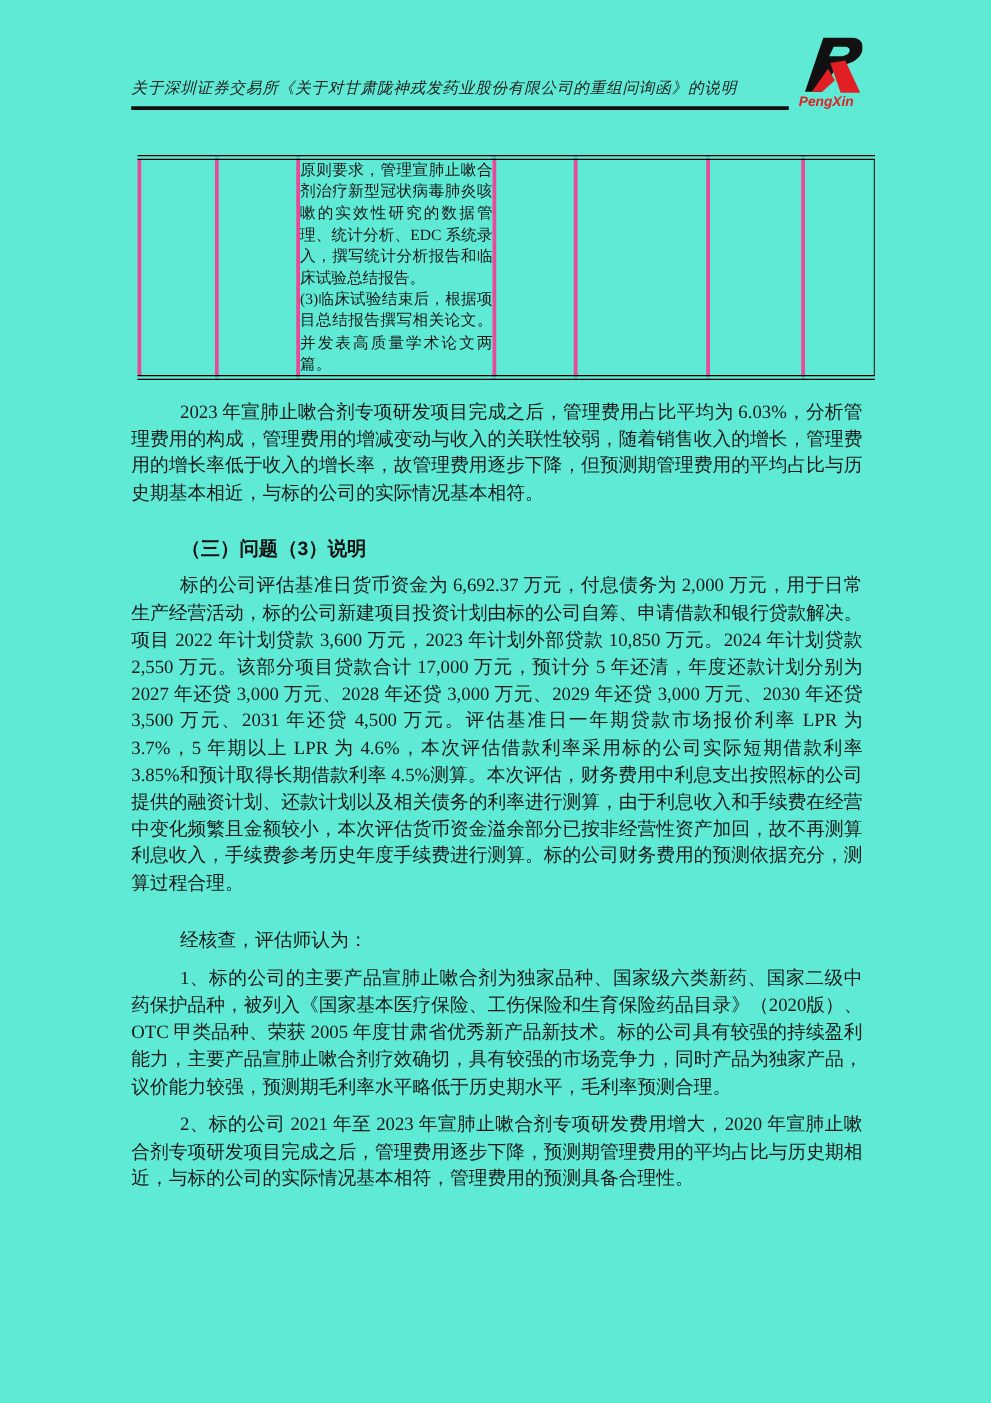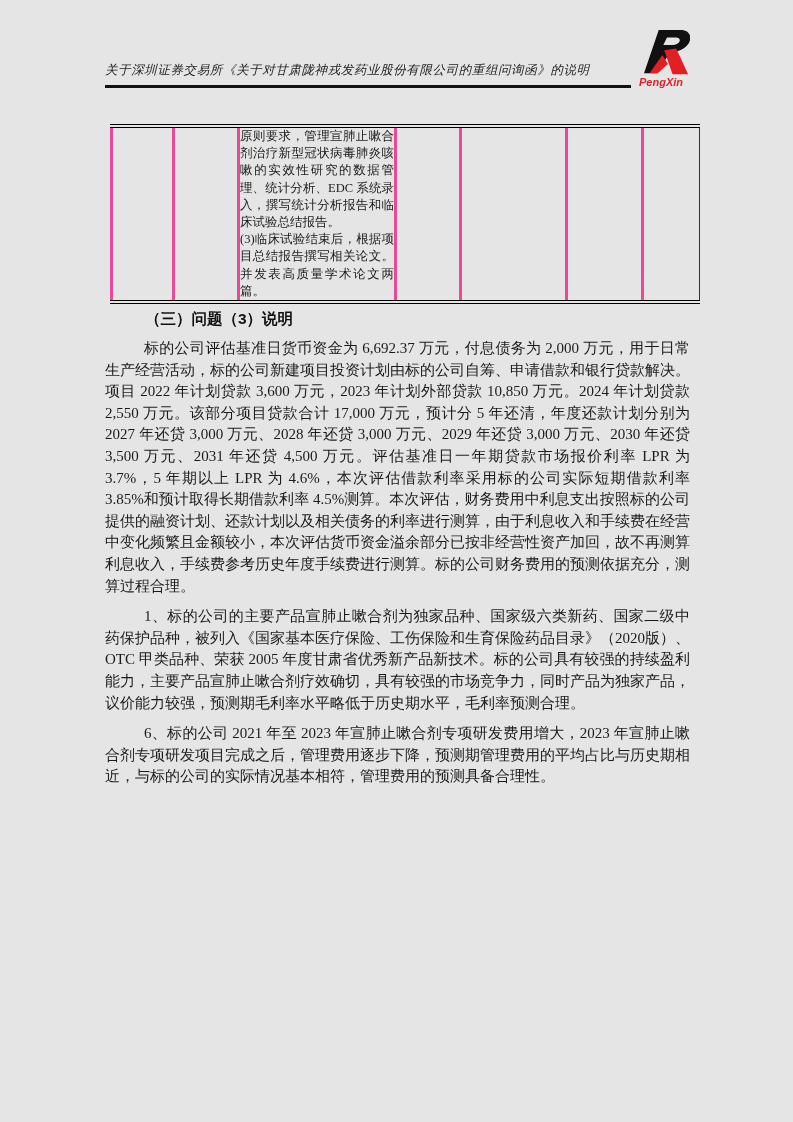--- a/index.html
+++ b/index.html
@@ -1,19 +1,19 @@
 <!DOCTYPE html>
 <html><head>
 <meta charset="utf-8">
 <style>
   html, body { margin: 0; padding: 0; background: #ffffff; }
   .page {
     position: relative;
     width: 793px; height: 1122px;
-    background: #e5e5e5;
+    background: #5eead4;
     font-family: "Liberation Serif", serif;
     color: #1a1a1a;
     overflow: hidden;
   }
 
   
   .header-title {
     position: absolute; left: 105px; top: 62px; width: 540px;
     font-size: 12.5px; letter-spacing: 0.6px; color: #222;
     font-style: italic;
@@ -47,21 +47,21 @@
   td.cell-text div {
     font-size: 12.5px; line-height: 17.2px; text-align: justify; color: #1a1a1a;
   }
 
   .para {
     margin: 9px 0 0 0; text-align: justify;
     font-size: 15px; line-height: 21.6px; text-indent: 2.6em; color: #1a1a1a;
   }
   .para.first { margin-top: 16px; }
   .subheading {
-    margin: 4px 0 0 0; padding-left: 40px;
+    margin: 23px 0 0 0; padding-left: 40px;
     font-family: "Liberation Sans", sans-serif;
     font-size: 15.5px; font-weight: bold; color: #111; line-height: 21px;
   }
   .opinion-heading {
     margin: 13px 0 0 0; padding-left: 40px;
     font-family: "Liberation Sans", sans-serif;
     font-size: 17px; font-weight: bold; color: #111; line-height: 24px;
   }
   .para.intro { margin-top: 24px; text-align: left; }
   .para.item { margin-top: 9px; }
@@ -111,26 +111,28 @@
             <div>(3)临床试验结束后，根据项目总结报告撰写相关论文。并发表高质量学术论文两篇。</div>
           </td>
           <td></td>
           <td></td>
           <td></td>
           <td></td>
         </tr>
       </tbody>
     </table>
 
+    <p class="para first">2023 年宣肺止嗽合剂专项研发项目完成之后，管理费用占比平均为 6.03%，分析管理费用的构成，管理费用的增减变动与收入的关联性较弱，随着销售收入的增长，管理费用的增长率低于收入的增长率，故管理费用逐步下降，但预测期管理费用的平均占比与历史期基本相近，与标的公司的实际情况基本相符。</p>
 
     <h3 class="subheading">（三）问题（3）说明</h3>
 
     <p class="para">标的公司评估基准日货币资金为 6,692.37 万元，付息债务为 2,000 万元，用于日常生产经营活动，标的公司新建项目投资计划由标的公司自筹、申请借款和银行贷款解决。项目 2022 年计划贷款 3,600 万元，2023 年计划外部贷款 10,850 万元。2024 年计划贷款 2,550 万元。该部分项目贷款合计 17,000 万元，预计分 5 年还清，年度还款计划分别为 2027 年还贷 3,000 万元、2028 年还贷 3,000 万元、2029 年还贷 3,000 万元、2030 年还贷 3,500 万元、2031 年还贷 4,500 万元。评估基准日一年期贷款市场报价利率 LPR 为 3.7%，5 年期以上 LPR 为 4.6%，本次评估借款利率采用标的公司实际短期借款利率 3.85%和预计取得长期借款利率 4.5%测算。本次评估，财务费用中利息支出按照标的公司提供的融资计划、还款计划以及相关债务的利率进行测算，由于利息收入和手续费在经营中变化频繁且金额较小，本次评估货币资金溢余部分已按非经营性资产加回，故不再测算利息收入，手续费参考历史年度手续费进行测算。标的公司财务费用的预测依据充分，测算过程合理。</p>
 
 
+    <p class="para intro">经核查，评估师认为：</p>
 
     <p class="para item">1、标的公司的主要产品宣肺止嗽合剂为独家品种、国家级六类新药、国家二级中药保护品种，被列入《国家基本医疗保险、工伤保险和生育保险药品目录》（2020版）、OTC 甲类品种、荣获 2005 年度甘肃省优秀新产品新技术。标的公司具有较强的持续盈利能力，主要产品宣肺止嗽合剂疗效确切，具有较强的市场竞争力，同时产品为独家产品，议价能力较强，预测期毛利率水平略低于历史期水平，毛利率预测合理。</p>
-    <p class="para item">6、标的公司 2021 年至 2023 年宣肺止嗽合剂专项研发费用增大，2023 年宣肺止嗽合剂专项研发项目完成之后，管理费用逐步下降，预测期管理费用的平均占比与历史期相近，与标的公司的实际情况基本相符，管理费用的预测具备合理性。</p>
+    <p class="para item">2、标的公司 2021 年至 2023 年宣肺止嗽合剂专项研发费用增大，2020 年宣肺止嗽合剂专项研发项目完成之后，管理费用逐步下降，预测期管理费用的平均占比与历史期相近，与标的公司的实际情况基本相符，管理费用的预测具备合理性。</p>
 
   </div>
 
 
 </div>
 
 </body></html>

